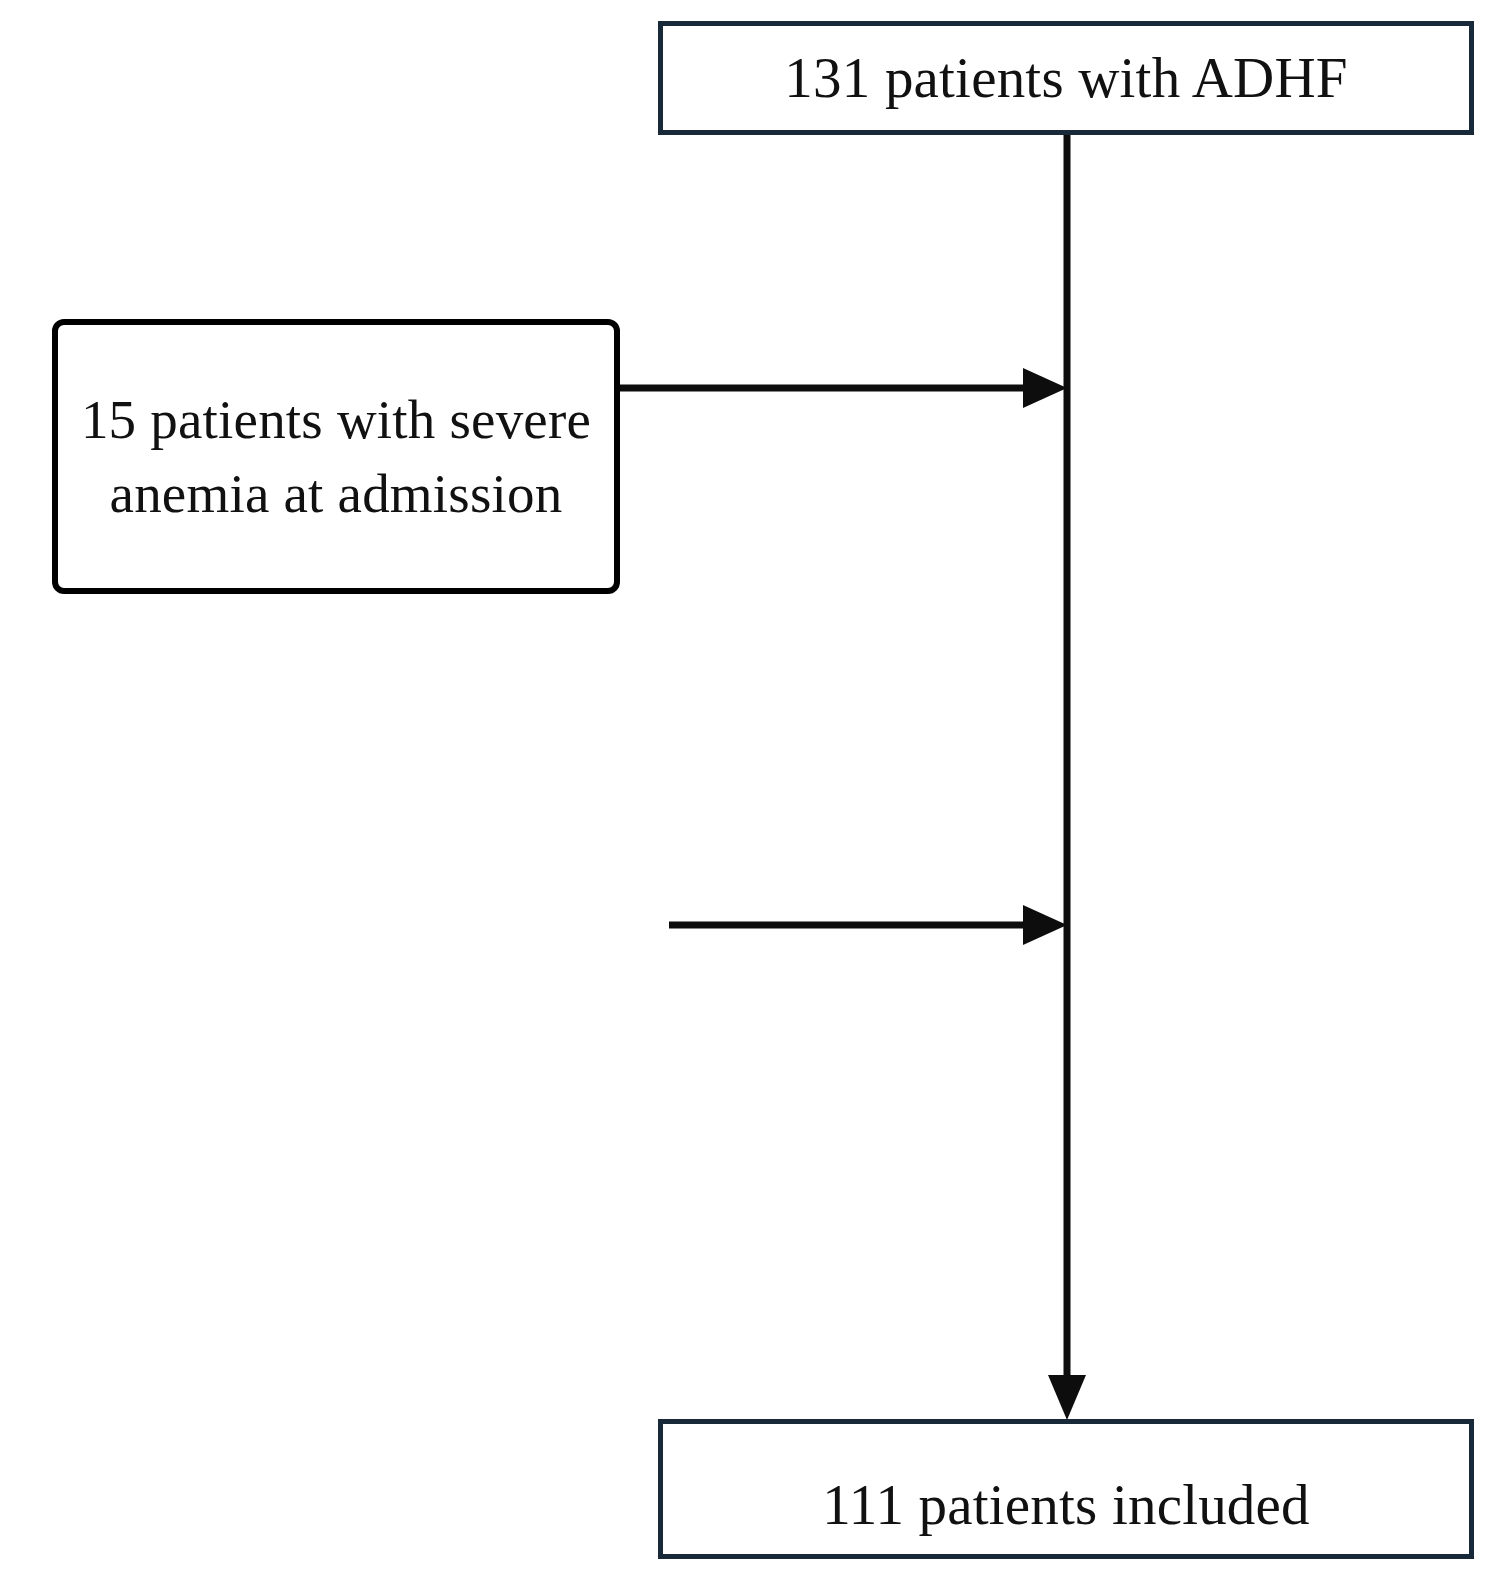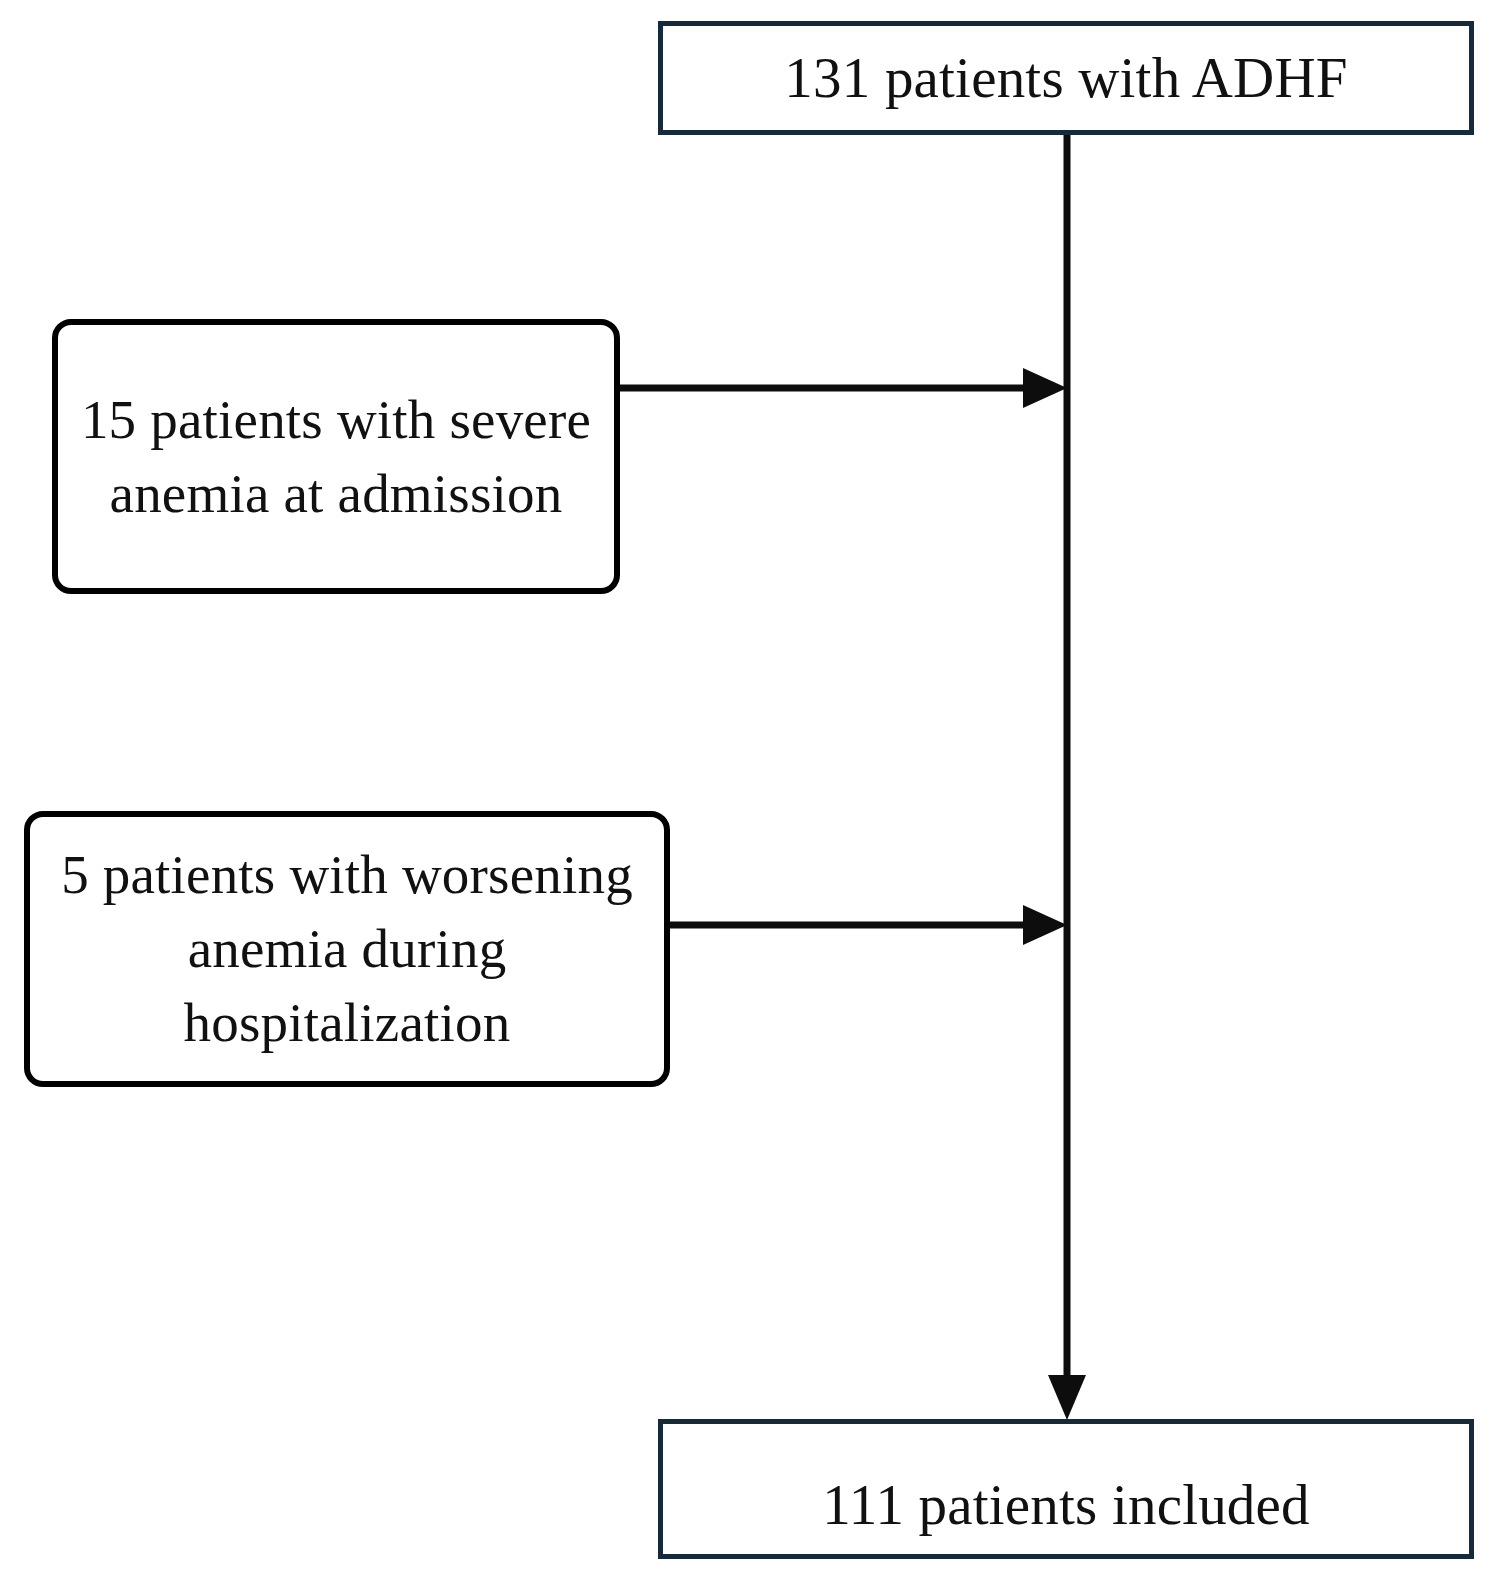--- a/index.html
+++ b/index.html
@@ -26,21 +26,21 @@
     display: flex;
     align-items: center;
     justify-content: center;
     text-align: center;
   }
   .node-rect {
     border: 5px solid #18293a;
   }
   .node-round {
     border: 6px solid #000000;
-    border-radius: 19px;
+    border-radius: 12px;
   }
   .node-text {
     display: block;
     width: 100%;
     color: #111111;
     letter-spacing: 0.2px;
   }
 
   
   #node-top {
@@ -129,21 +129,18 @@
   </svg>
 
   <div id="node-top" class="node node-rect">
     <span class="node-text">131 patients with ADHF</span>
   </div>
 
   <div id="node-excl-1" class="node node-round">
     <span class="node-text">15 patients with severe anemia at admission</span>
   </div>
 
-  <div id="node-excl-2" class="node node-round">
-    <span class="node-text">5 patients with worsening anemia during hospitalization</span>
-  </div>
 
   <div id="node-bottom" class="node node-rect">
     <span class="node-text">111 patients included</span>
   </div>
 
 </div>
 
 </body></html>

